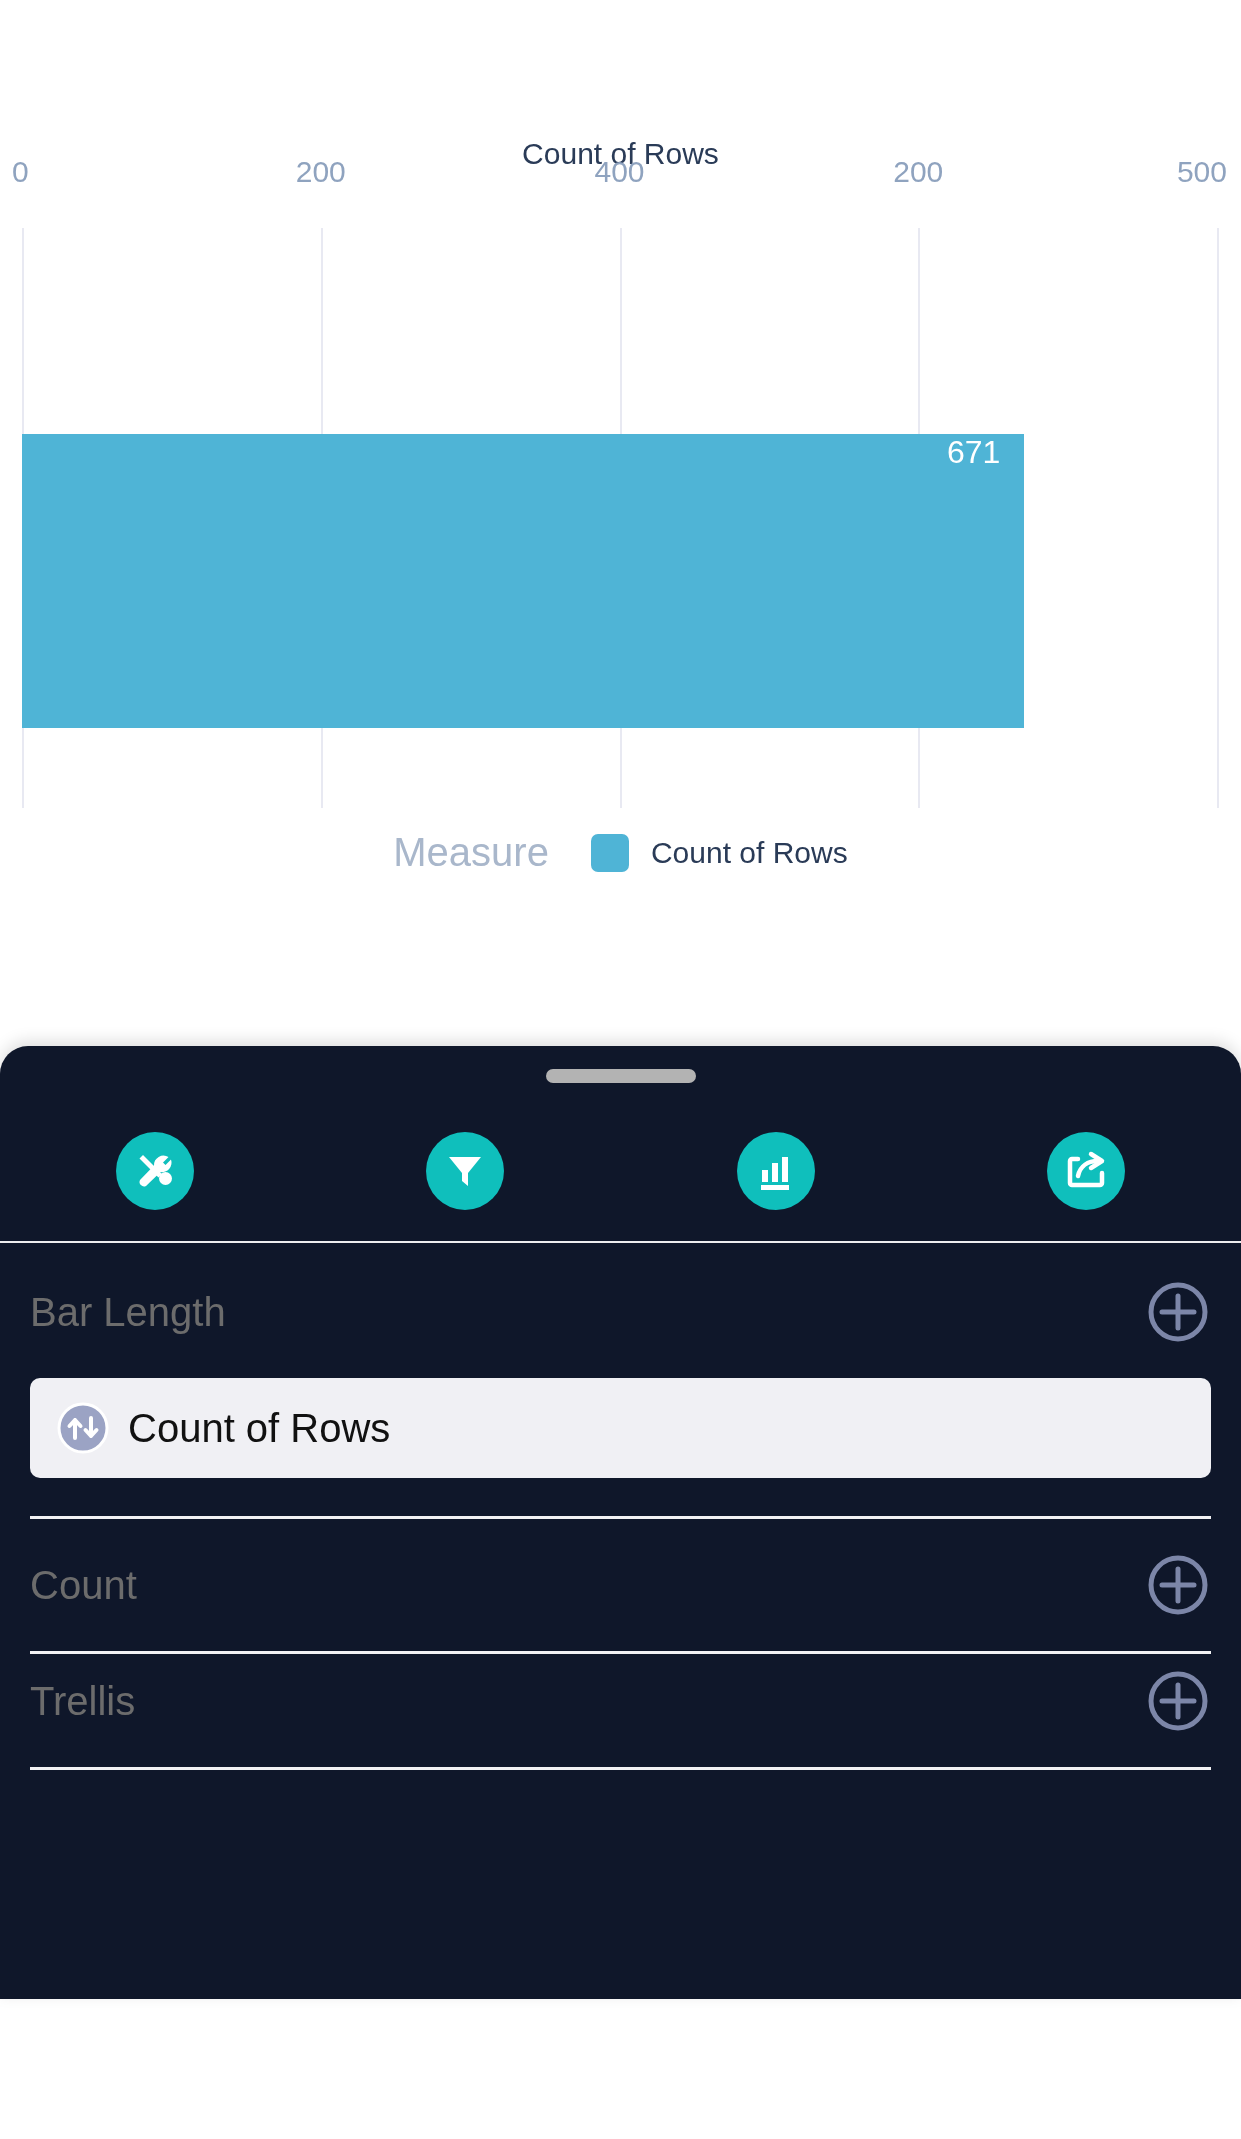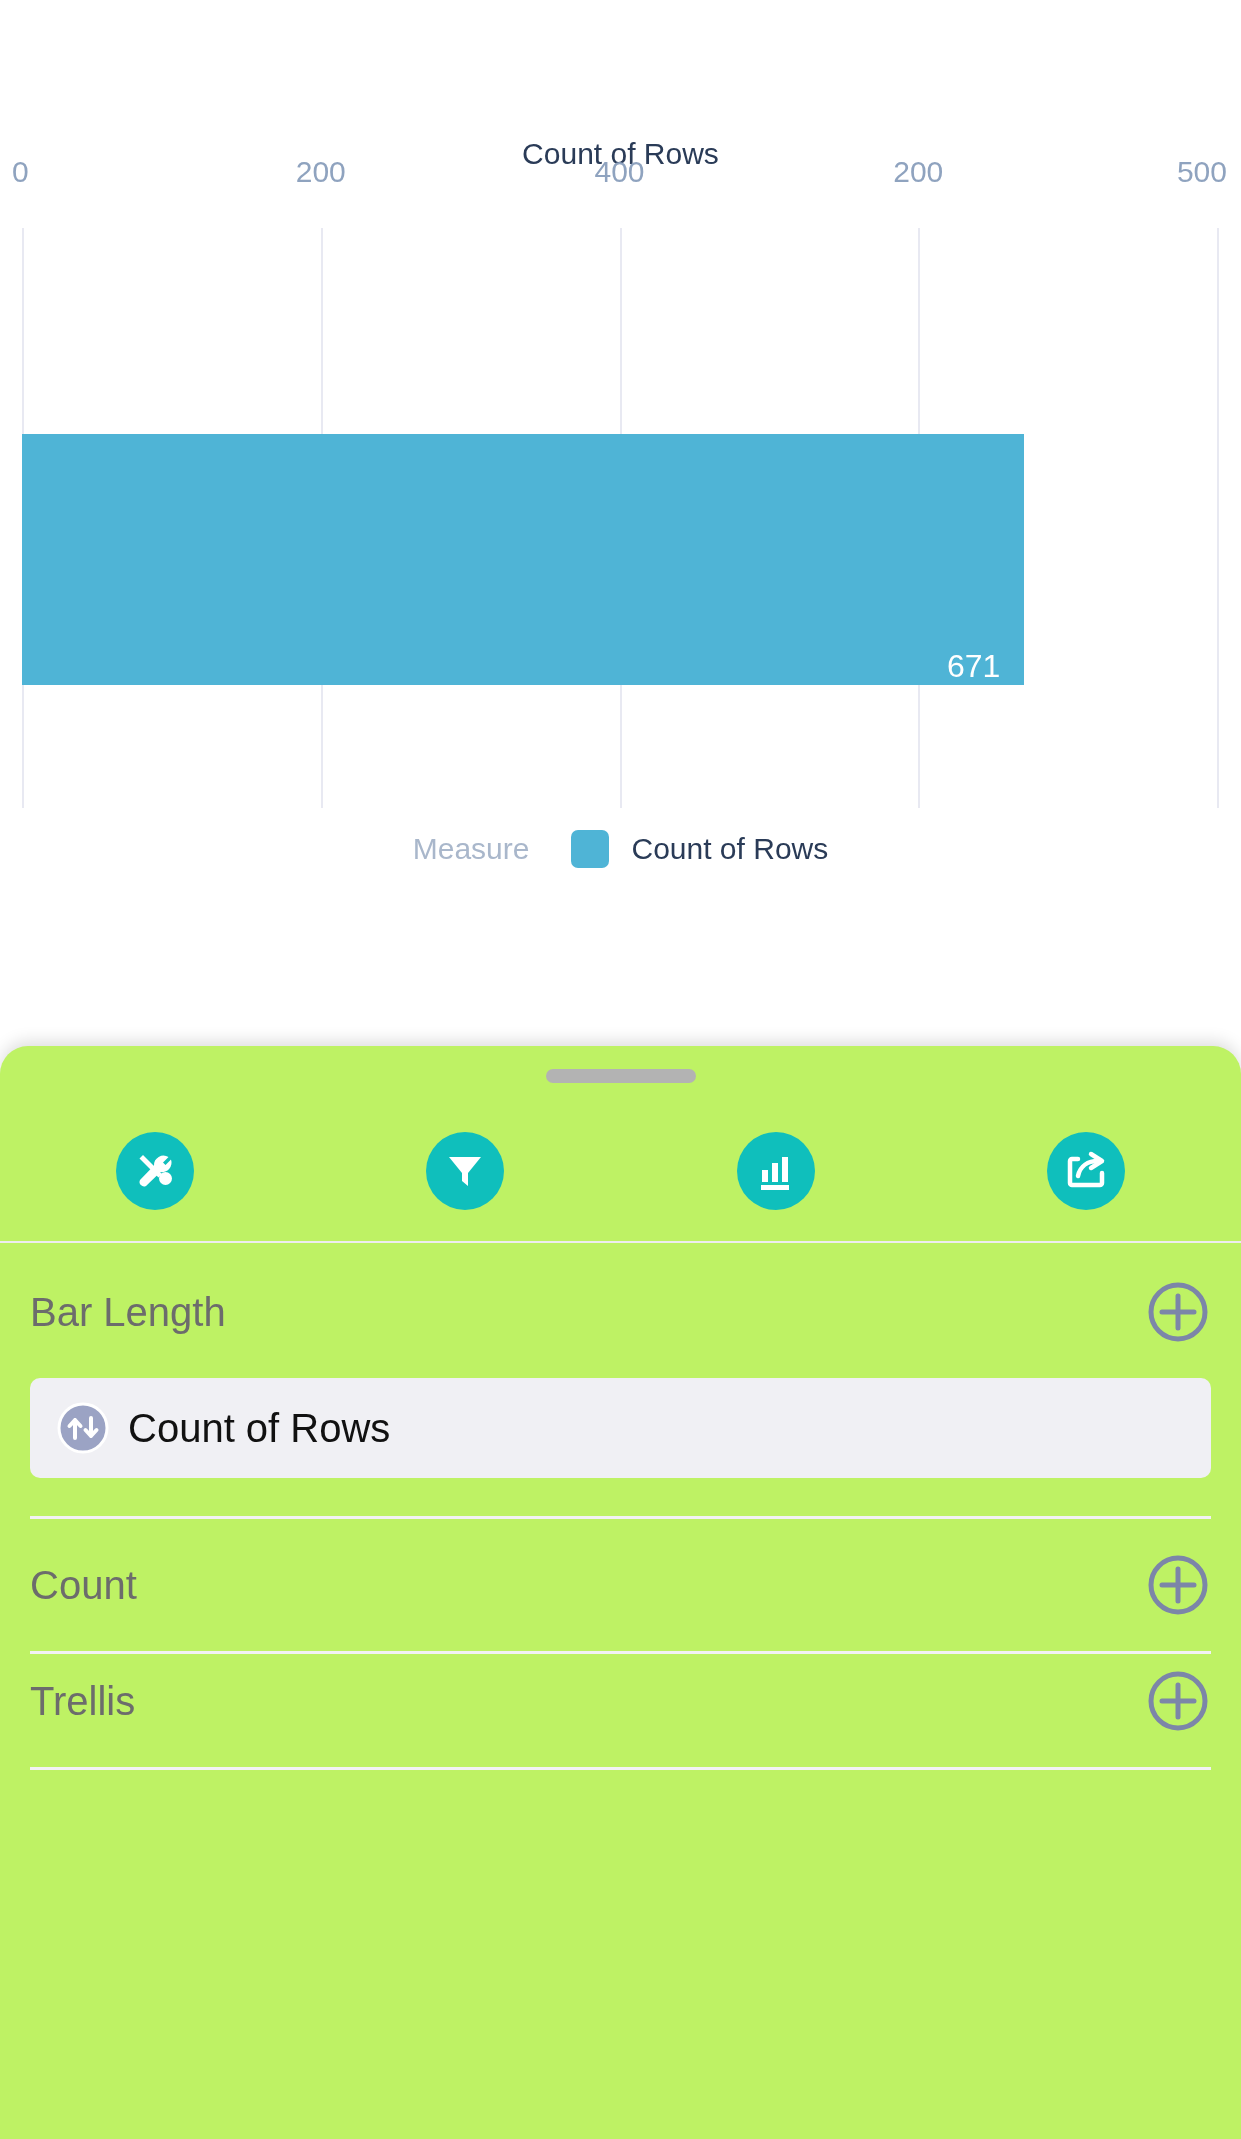--- a/index.html
+++ b/index.html
@@ -93,64 +93,64 @@
   }
   .gridline {
     position: absolute;
     top: 0;
     width: 2px; height: 580px;
     background: #E8E9F2;
   }
   .bar {
     position: absolute;
     top: 206px;
-    height: 251px;
+    height: 294px;
     background: #4FB4D6;
     display: flex;
-    align-items: flex-end;
+    align-items: flex-start;
     justify-content: flex-end;
   }
   .bar-label {
     color: #ffffff;
     font-size: 32px;
     padding-right: 24px;
   }
 
   
   .legend {
     position: absolute;
     left: 0; top: 710px;
     width: 1241px;
     display: flex;
     align-items: center;
     justify-content: center;
     gap: 0;
   }
   .legend-cap {
     color: #A9B7CB;
-    font-size: 30px;
+    font-size: 40px;
     margin-right: 42px;
   }
   .legend-swatch {
     width: 38px; height: 38px;
     border-radius: 7px;
     background: #4FB4D6;
     margin-right: 22px;
   }
   .legend-name {
     color: #2A3B57;
     font-size: 30px;
   }
 
   
   .sheet {
     position: absolute;
     left: 0; top: 1046px;
-    width: 1241px; height: 1093px;
-    background: #bef264;
+    width: 1241px; height: 953px;
+    background: #0f172a;
     border-radius: 28px 28px 0 0;
     box-shadow: 0 -5px 16px rgba(0,0,0,0.13);
   }
   .grabber {
     position: absolute;
     left: 50%; top: 23px;
     transform: translateX(-50%);
     width: 150px; height: 14px;
     border-radius: 7px;
     background: #B3B3B3;

